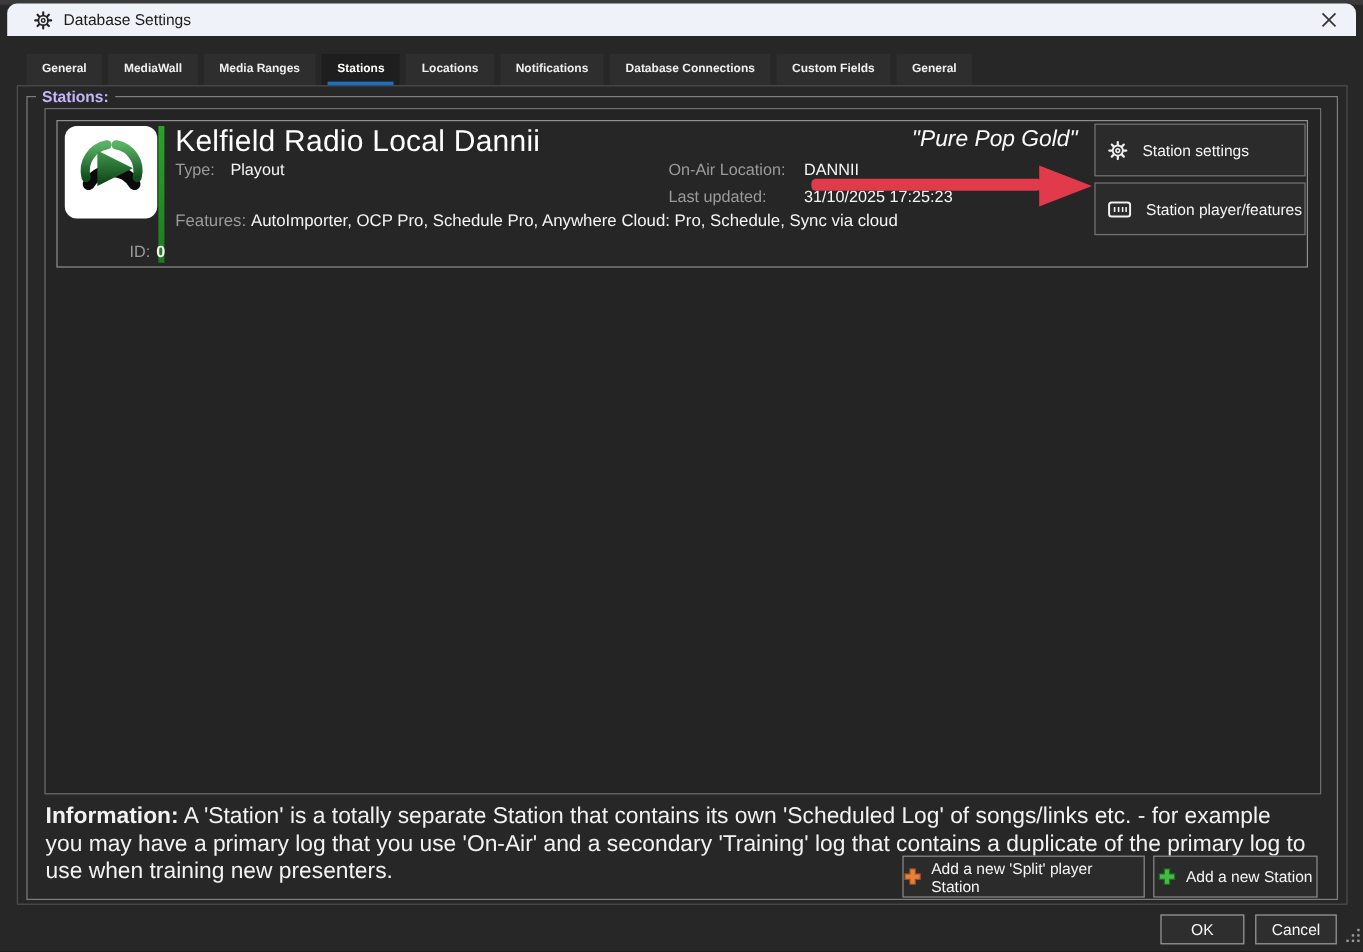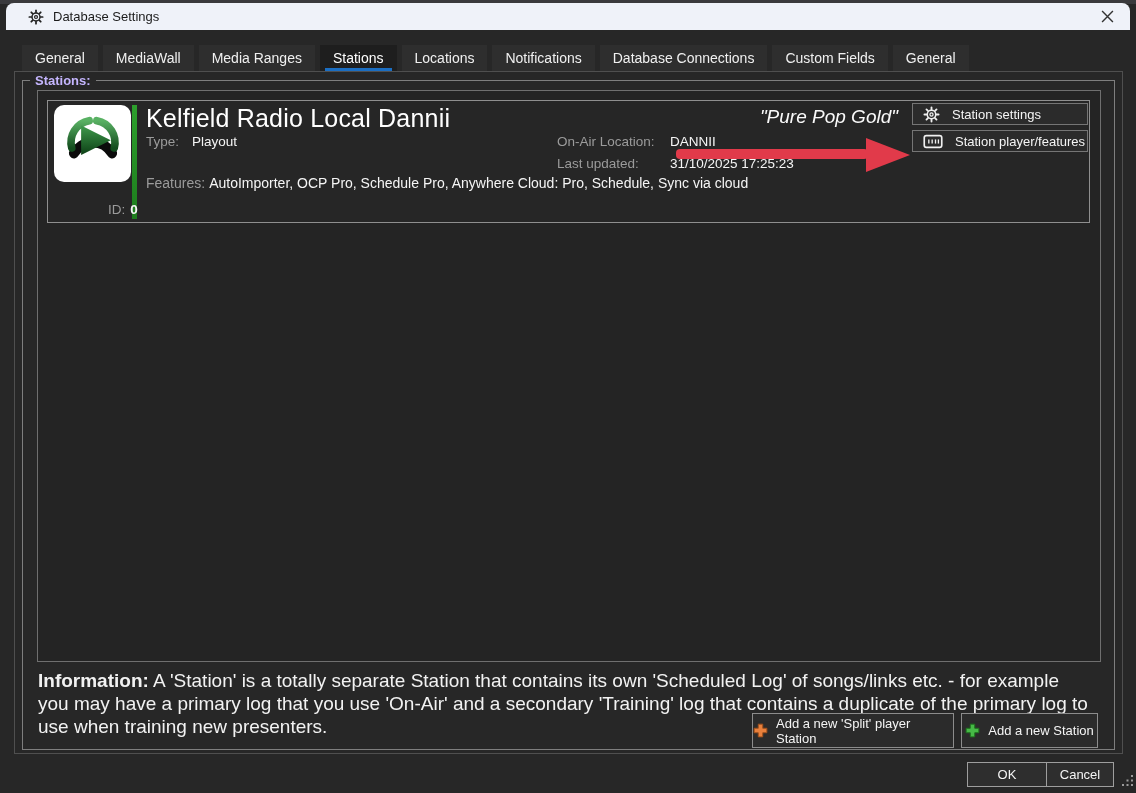--- a/index.html
+++ b/index.html
@@ -9,21 +9,21 @@
 
   
   .top-strip { position:absolute; left:0; top:0; width:1136px; height:4px; background:#3a3a3d; }
   .titlebar { position:absolute; left:6px; top:3px; width:1124px; height:27px; background:#eff2f9;
               border-radius:8px 8px 0 0; display:flex; align-items:center; padding:0 8px 0 22px; }
   .titlebar .title { font-size:13px; color:#1b1b1b; margin-left:9px; }
   .titlebar .close { margin-left:auto; width:30px; height:24px; display:flex; align-items:center; justify-content:center; cursor:default; }
 
   
   .tabbar { position:absolute; left:22px; top:45px; display:flex; gap:5px; }
-  .tab { height:26px; line-height:26px; padding:0 13px; background:#2e2e2e; color:#f0f0f0; font-size:14px; position:relative; white-space:nowrap; }
+  .tab { height:26px; line-height:26px; padding:0 13px; background:#2e2e2e; color:#f0f0f0; font-size:10px; position:relative; white-space:nowrap;font-weight:bold; }
   .tab.selected { background:#1e1e1e; color:#ffffff; }
   .tab.selected::after { content:""; position:absolute; left:5px; right:5px; bottom:0; height:3px; background:#1b6ec2; }
 
   
   .page-frame { position:absolute; left:14px; top:71px; width:1109px; height:683px; border:1px solid #4f4f4f; }
   .groupbox   { position:absolute; left:22px; top:80px; width:1093px; height:670px; border:1px solid #7e7e7e; }
   .groupbox-label { position:absolute; left:30px; top:73px; background:#272727; padding:0 5px; font-size:13px; font-weight:bold; color:#c4b5fd; z-index:3; }
   .list-panel { position:absolute; left:37px; top:90px; width:1064px; height:572px; border:1px solid #6f6f6f; background:#242424; }
 
   
@@ -35,37 +35,37 @@
   .val { color:#f5f5f5; }
   .row-type { position:absolute; left:98px; top:33px; font-size:13.5px; }
   .row-type .lbl { display:inline-block; width:46px; }
   .row-features { position:absolute; left:98px; top:74px; font-size:14px; }
   .row-features .lbl { margin-right:4px; }
   .mid-block { position:absolute; left:509px; top:33px; font-size:13.5px; }
   .mid-block .r { margin-bottom:7px; }
   .mid-block .lbl { display:inline-block; width:113px; }
   .slogan { position:absolute; right:191px; top:5px; font-size:19px; font-style:italic; color:#fafafa; }
   .sbuttons { position:absolute; left:864px; top:2px; width:176px; }
-  .sbtn { width:176px; height:22px; margin-bottom:5px; background:#2b2b2b; border:1px solid #757575;
+  .sbtn { width:176px; height:44px; margin-bottom:5px; background:#2b2b2b; border:1px solid #757575;
           display:flex; align-items:center; padding-left:10px; gap:12px; font-size:13px; color:#f5f5f5; cursor:default; }
   .id-row { position:absolute; left:60px; top:101px; font-size:13.5px; }
   .id-row .val { font-weight:600; margin-left:5px; }
   .arrow-wrap { position:absolute; left:628px; top:36px; width:236px; height:36px; z-index:2; }
 
   
   .info { position:absolute; left:38px; top:670px; width:1054px; font-size:19px; color:#f2f2f2; line-height:1.2; }
   .btn-add { position:absolute; height:35px; background:#2b2b2b; border:1px solid #8c8c8c; color:#f5f5f5;
              font-size:13px; display:flex; align-items:center; justify-content:center; gap:8px; cursor:default; }
   .btn-split { left:752px; top:713px; width:202px; }
   .btn-new { left:961px; top:713px; width:137px; }
 
   
   .btn-footer { position:absolute; height:25px; background:#2e2e2e; border:1px solid #9e9e9e; color:#f5f5f5;
                 font-size:13px; display:flex; align-items:center; justify-content:center; cursor:default; }
-  .btn-ok { left:967px; top:762px; width:80px; }
+  .btn-ok { left:967px; top:762px; width:70px; }
   .btn-cancel { left:1046px; top:762px; width:68px; }
   .resize-grip { position:absolute; right:2px; bottom:2px; }
 </style>
 </head>
 <body>
 
 <div class="window">
   <div class="top-strip"></div>
 
   <div class="titlebar">

